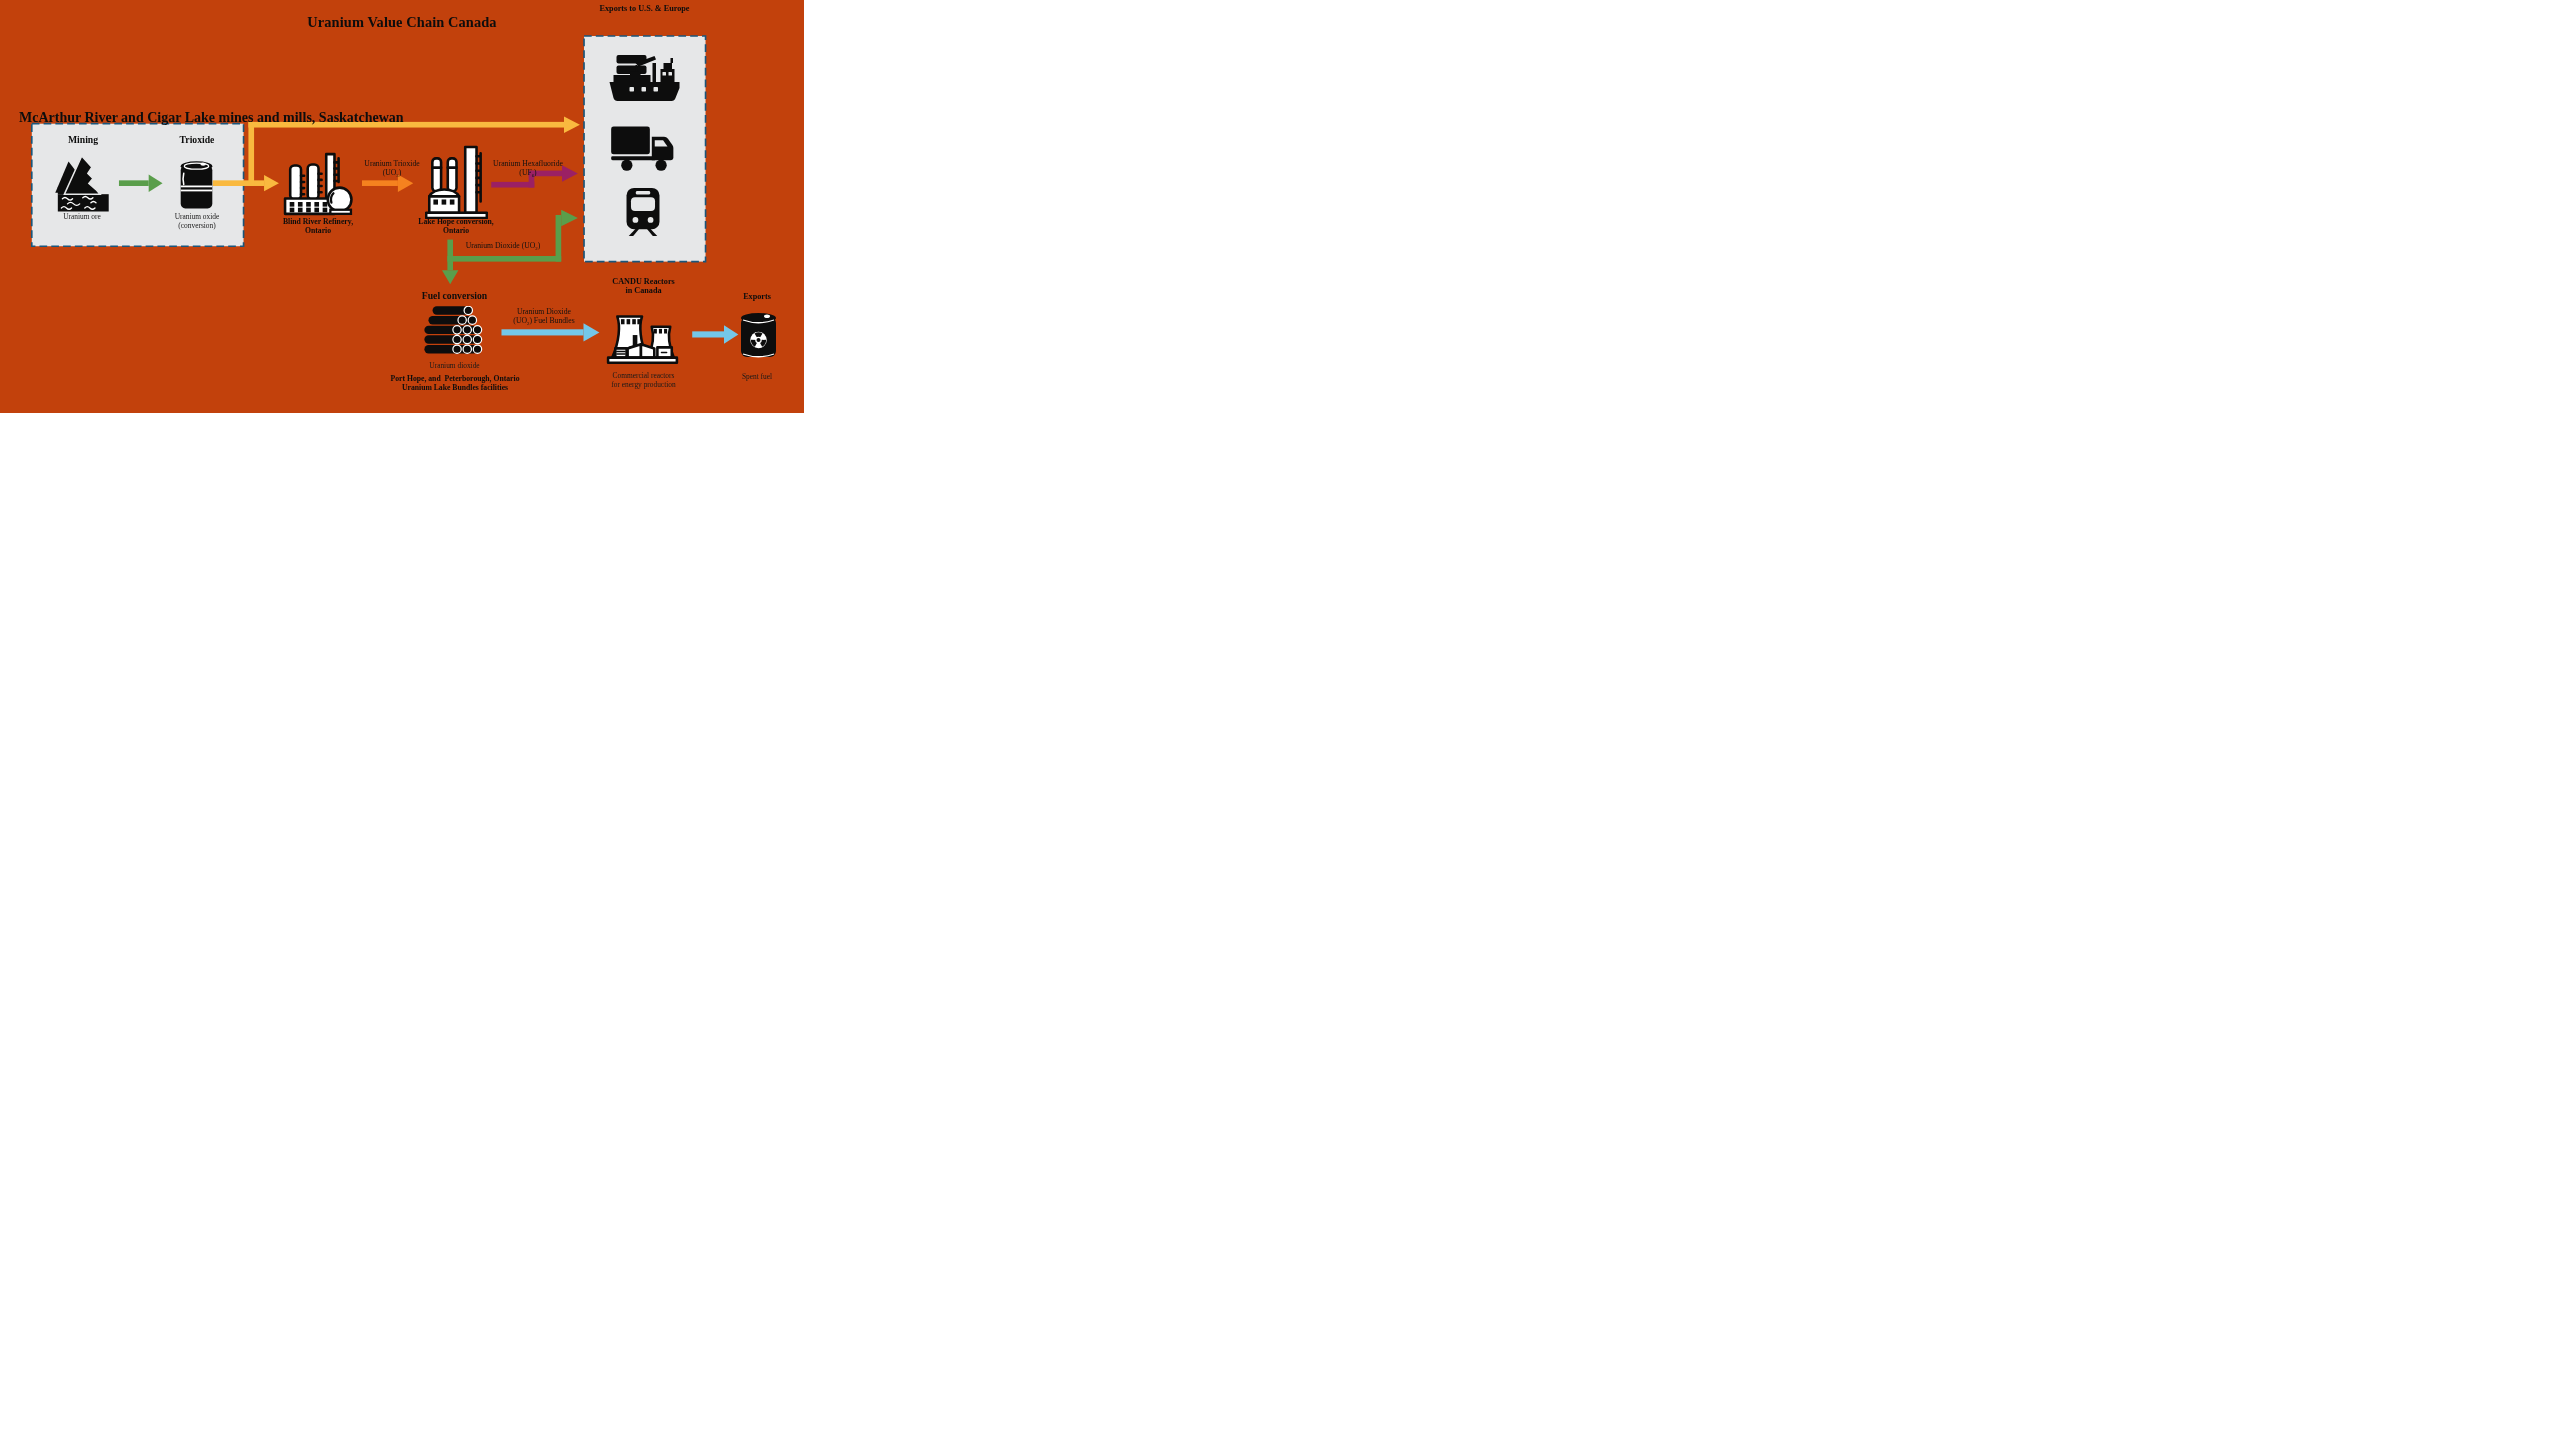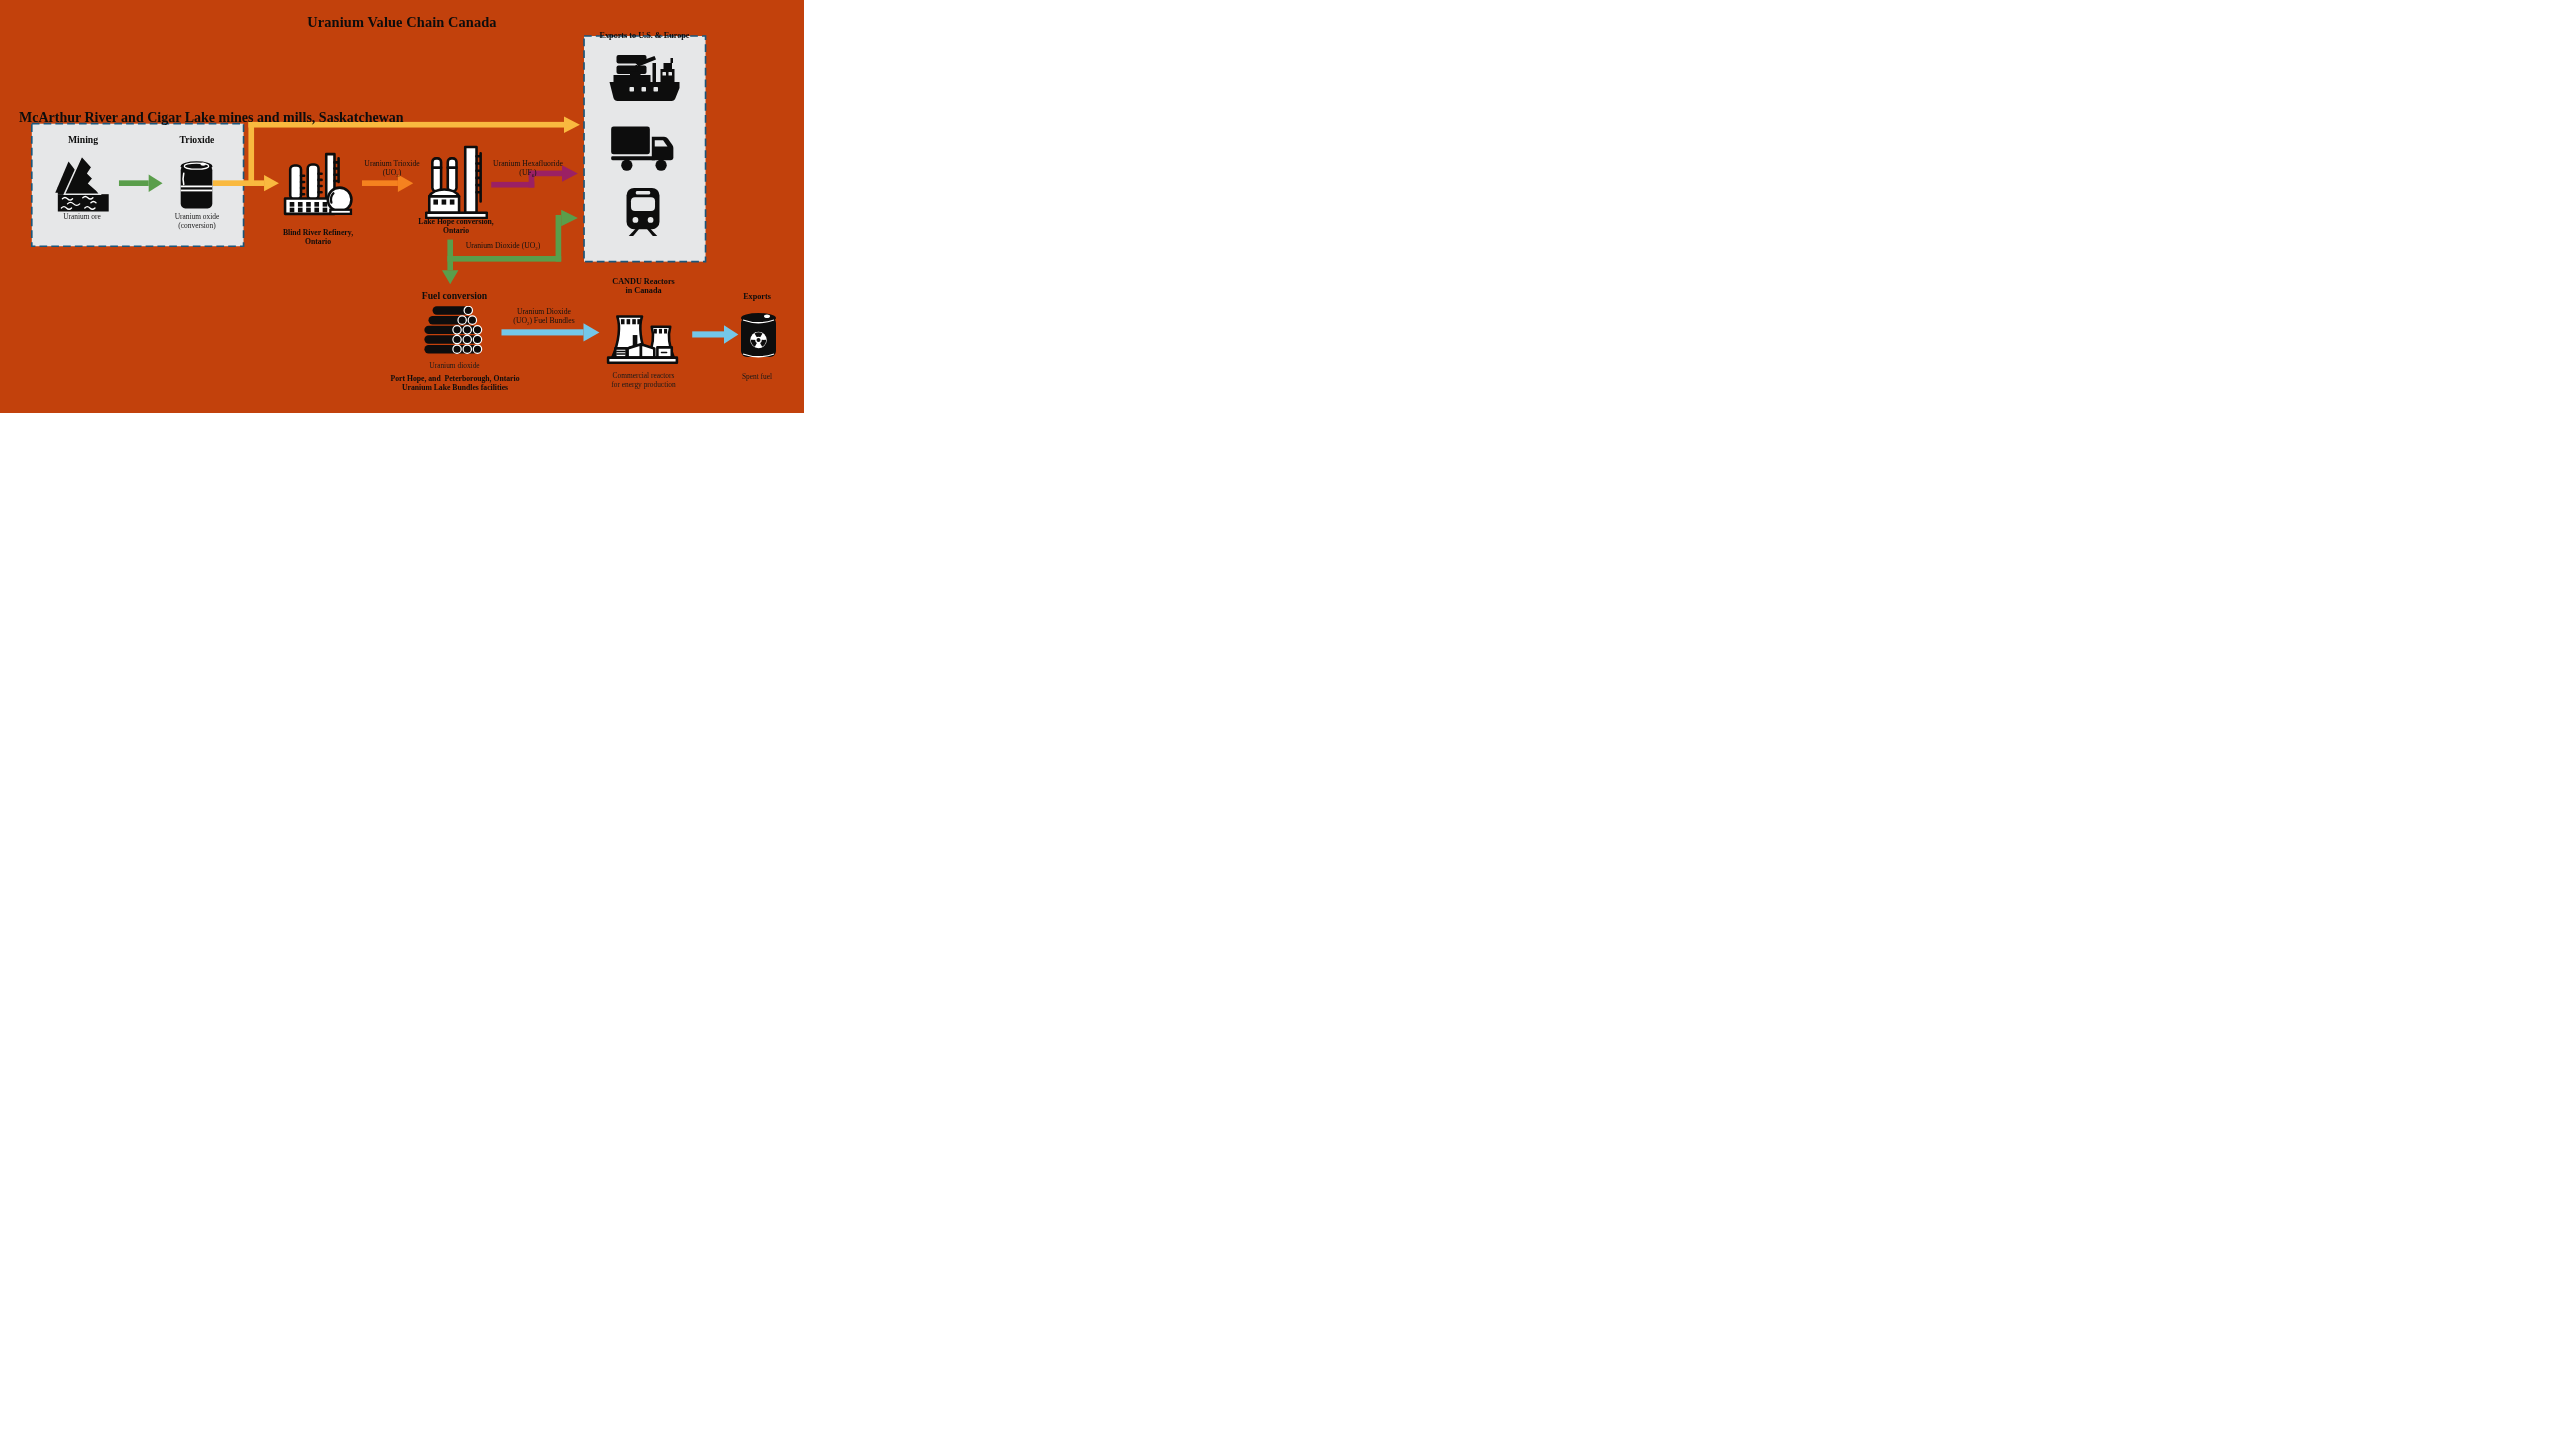--- a/index.html
+++ b/index.html
@@ -135,21 +135,21 @@
           <rect x="29" y="108" width="9" height="9"></rect>
           <rect x="45" y="108" width="9" height="9"></rect>
           <rect x="61" y="108" width="9" height="9"></rect>
           <rect x="77" y="108" width="9" height="9"></rect>
       </g>
       <circle cx="110" cy="92" r="23" stroke="#0d0d0d" stroke-width="5" fill="#ffffff"></circle>
       <path d="M98,80 a19,19 0 0 0 -4,18" stroke="#0d0d0d" stroke-width="4.5" fill="none" stroke-linecap="round"></path>
       <rect x="92" y="112" width="40" height="8" stroke="#0d0d0d" stroke-width="4.5" fill="#ffffff"></rect>
     </svg>
   </div>
-  <div class="abs ctr facility-label" style="left:277px;top:228px;width:82px;">
+  <div class="abs ctr facility-label" style="left:277px;top:217px;width:82px;">
     <span class="ln">Blind River Refinery,</span>
     <span class="ln">Ontario</span>
   </div>
 
   <div class="abs ctr flow-label" style="left:351px;top:159px;width:82px;">
     <span class="ln">Uranium Trioxide</span>
     <span class="ln"><span>(UO</span><sub>3</sub><span>)</span></span>
   </div>
 
   <div class="abs icon" style="left:425px;top:144px;width:63px;height:75px;">
@@ -178,21 +178,21 @@
 
   <div class="abs ctr flow-label" style="left:487px;top:159px;width:82px;">
     <span class="ln">Uranium Hexafluoride</span>
     <span class="ln"><span>(UF</span><sub>6</sub><span>)</span></span>
   </div>
 
   <div class="abs ctr flow-label" style="left:461px;top:241px;width:84px;">
     <span>Uranium Dioxide (UO</span><sub>2</sub><span>)</span>
   </div>
 
-  <div class="abs ctr section-heading" style="left:584px;top:4px;width:121px;margin-top:27px;">Exports to U.S. &amp; Europe</div>
+  <div class="abs ctr section-heading" style="left:584px;top:4px;width:121px;">Exports to U.S. &amp; Europe</div>
 
   <div class="abs icon" style="left:606px;top:51px;width:77px;height:53px;">
     <svg viewBox="0 0 152 106">
       <g fill="#0d0d0d">
         <rect x="20" y="8" width="60" height="17" rx="4"></rect>
         <rect x="20" y="29" width="60" height="17" rx="4"></rect>
         <rect x="14" y="48" width="74" height="16"></rect>
         <path d="M6,62 H146 V74 L138,94 Q136,100 130,100 H22 Q16,100 14,94 Z"></path>
         <rect x="92" y="24" width="7" height="40"></rect>
         <polygon points="58,24 96,10 99,17 64,31"></polygon>

